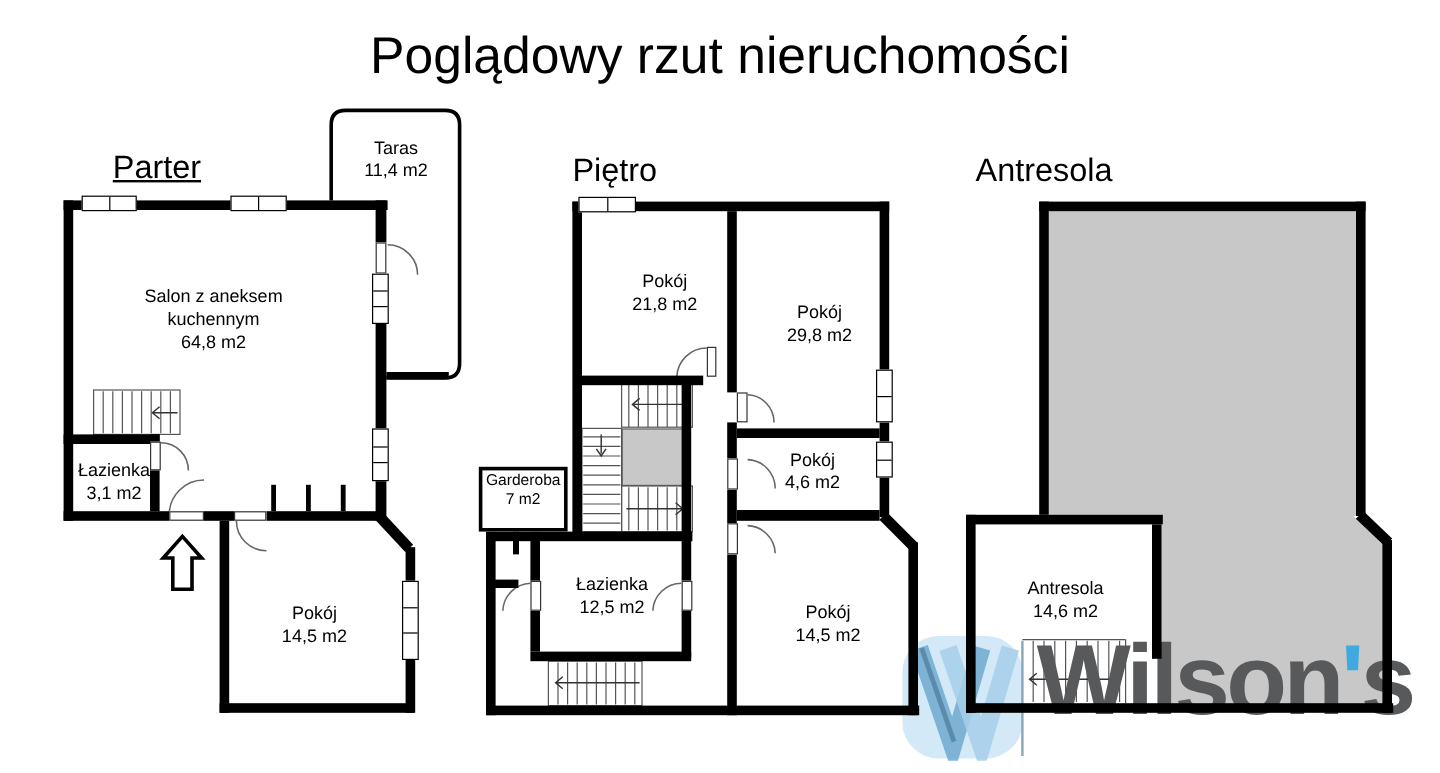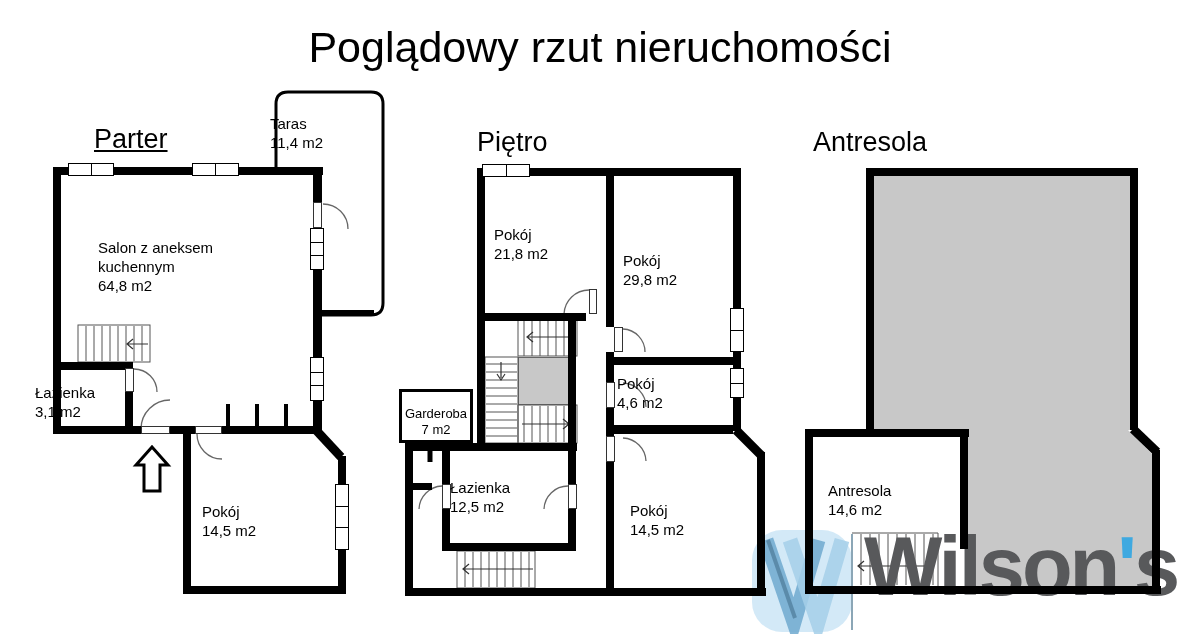--- a/index.html
+++ b/index.html
@@ -12,27 +12,27 @@
   .wall{position:absolute;background:#000;z-index:3;}
   .stub{position:absolute;background:#000;z-index:3;}
   .win{position:absolute;background:#fff;border:1px solid #000;box-sizing:border-box;z-index:3;
        background-repeat:no-repeat;}
   .win.v2{background-image:linear-gradient(#000,#000);background-size:1px 100%;background-position:50% 0;}
   .win.h2{background-image:linear-gradient(#000,#000);background-size:100% 1px;background-position:0 50%;}
   .win.h3{background-image:linear-gradient(#000,#000),linear-gradient(#000,#000);
           background-size:100% 1px,100% 1px;background-position:0 33%,0 66%;}
   .leaf{position:absolute;background:#fff;border:1px solid #333;box-sizing:border-box;z-index:3;}
   .landing{position:absolute;background:#c8c8c8;border:1px solid #666;box-sizing:border-box;z-index:1;}
-  .lbl{position:absolute;font-size:15px;line-height:19px;z-index:4;}
+  .lbl{position:absolute;text-align:center;font-size:15px;line-height:19px;z-index:4;}
   .floor-title{position:absolute;font-size:27px;line-height:28px;z-index:4;}
   #page-title{position:absolute;left:0;top:22px;width:1200px;text-align:center;
               font-size:43px;line-height:50px;z-index:4;}
   #garderoba-box{position:absolute;left:399px;top:389px;width:74px;height:54px;background:#fff;
                  border:3px solid #000;box-sizing:border-box;z-index:4;text-align:center;
-                 font-size:13px;line-height:16px;padding-top:14px;}
+                 font-size:13px;line-height:16px;padding-top:0;}
   .logo-mark{position:absolute;left:750px;top:528px;z-index:2;}
   #logo-sep{position:absolute;left:851px;top:534px;width:2px;height:96px;background:#8ba6b6;z-index:2;}
   #brand{position:absolute;left:864px;top:524px;font-size:83px;font-weight:700;letter-spacing:-3px;
          line-height:86px;z-index:2;white-space:nowrap;}
   #brand-sub{position:absolute;left:880px;top:604px;font-size:19px;letter-spacing:9px;z-index:2;white-space:nowrap;}
 </style>
 </head>
 <body>
 
 <div id="canvas">

